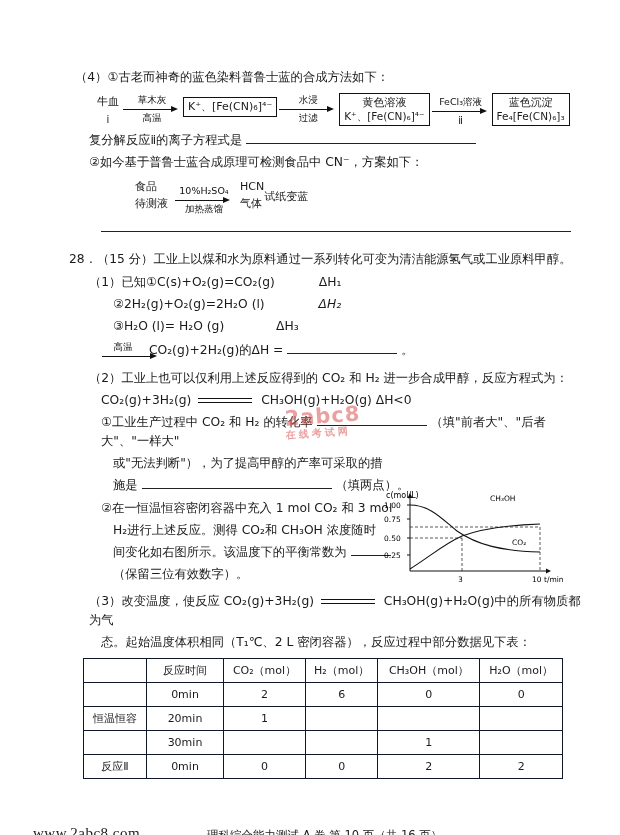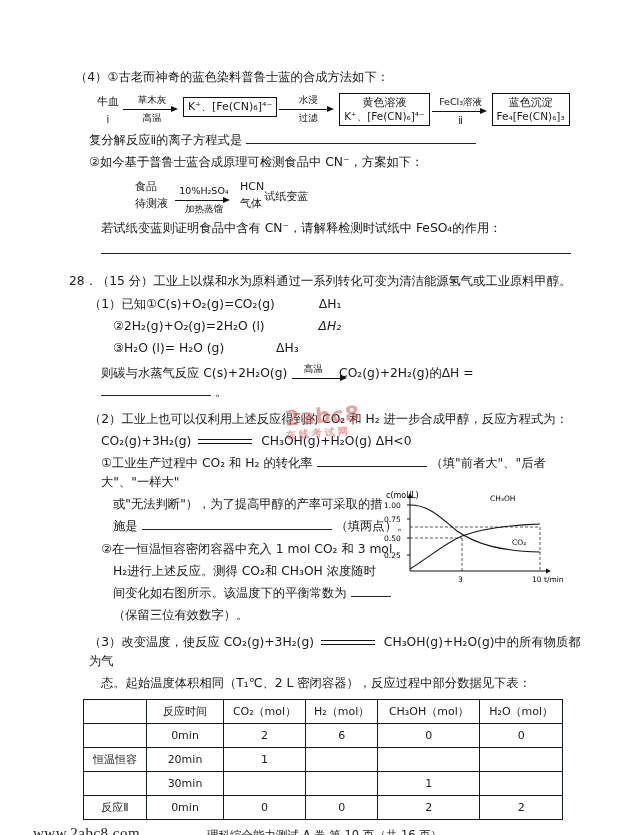--- a/index.html
+++ b/index.html
@@ -212,44 +212,40 @@
         <span class="shaft"></span>
         <span class="lab-bot">加热蒸馏</span>
       </div>
       <div class="node">
         <div>HCN</div>
         <div>气体</div>
       </div>
       <div class="node" style="margin-top:10px;">试纸变蓝</div>
     </div>
 
-    <div class="q-line indent2" style="margin-top:4px;">
-      <span>若试纸变蓝则证明食品中含有 CN⁻，请解释检测时试纸中 FeSO₄的作用：</span>
-    </div>
     <div class="q-line" style="margin-left:26px;margin-top:2px;">
       <span class="fill" style="min-width:470px;"></span>
     </div>
 
     <div class="q-line" style="margin-top:12px;margin-left:-6px;">28．（15 分）工业上以煤和水为原料通过一系列转化可变为清洁能源氢气或工业原料甲醇。</div>
 
     <div class="q-line indent1" style="margin-top:4px;">
       <span>（1）已知①C(s)+O₂(g)=CO₂(g)</span>
       <span style="margin-left:40px;">ΔH₁</span>
     </div>
     <div class="q-line indent3">
       <span>②2H₂(g)+O₂(g)=2H₂O (l)</span>
       <span style="margin-left:50px;font-style:italic;">ΔH₂</span>
     </div>
     <div class="q-line indent3">
       <span>③H₂O (l)= H₂O (g)</span>
       <span style="margin-left:48px;">ΔH₃</span>
     </div>
 
     <div class="q-line indent2" style="margin-top:5px;">
-      <span>则碳与水蒸气反应 C(s)+2H₂O(g)</span>
       <span class="arrowbox" style="display:inline-block;width:44px;vertical-align:middle;padding-top:0;">
         <span class="lab-top">高温</span>
         <span class="shaft" style="width:42px;"></span>
       </span>
       <span>CO₂(g)+2H₂(g)的ΔH =</span>
       <span class="fill fill-l"></span>
       <span>。</span>
     </div>
 
     <div class="q-line indent1" style="margin-top:8px;">（2）工业上也可以仅利用上述反应得到的 CO₂ 和 H₂ 进一步合成甲醇，反应方程式为：</div>

